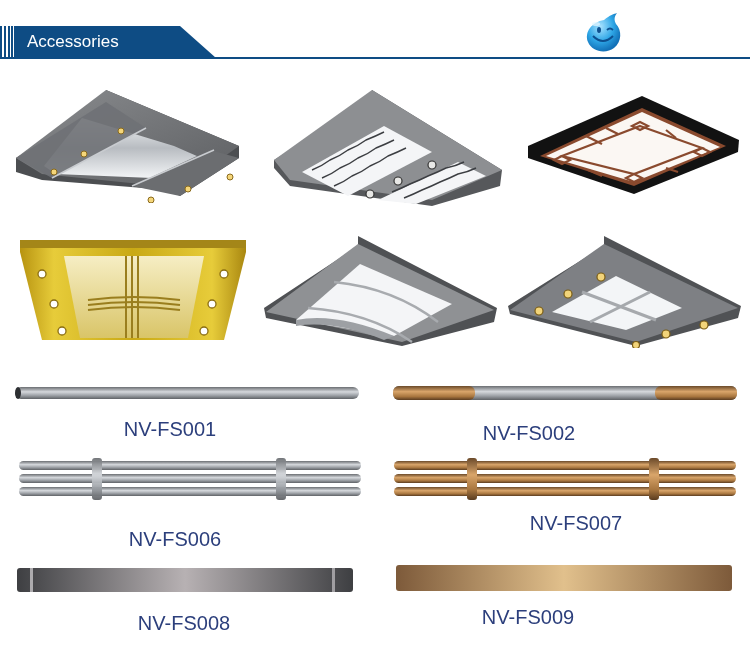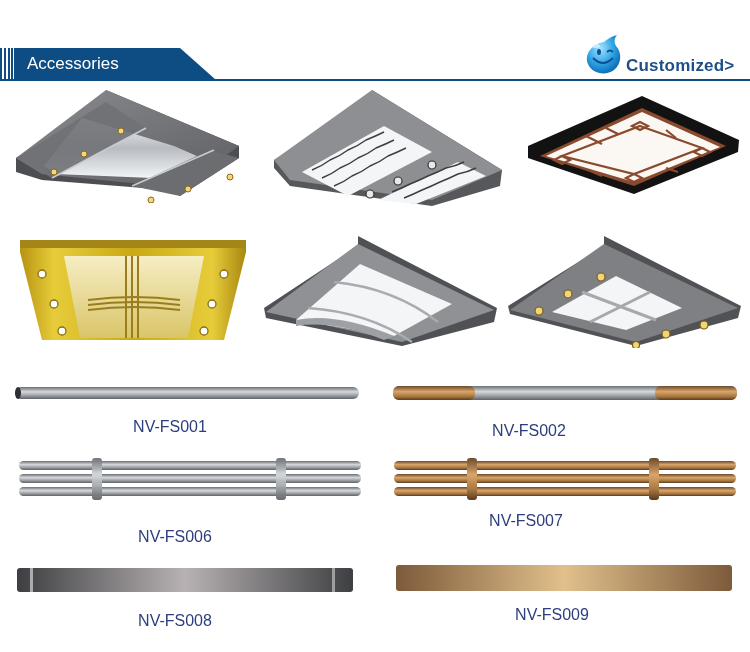--- a/index.html
+++ b/index.html
@@ -1,26 +1,26 @@
 <!DOCTYPE html>
 <html><head>
 <meta charset="utf-8">
 <style>
   html, body { margin:0; padding:0; background:#ffffff; }
   body { width:750px; height:652px; position:relative; overflow:hidden; font-family:"Liberation Sans", sans-serif; }
-  .header { position:absolute; left:0; top:0; width:638px; height:60px;margin-top:22px; }
+  .header { position:absolute; left:0; top:0; width:638px; height:60px; }
   .header-line { position:absolute; left:0; top:57px; width:750px; height:2px; background:#0e4c84; }
   .tab { position:absolute; left:0; top:26px; width:218px; height:32px; }
   .tab svg { position:absolute; left:0; top:0; }
   .tab-title { position:absolute; left:27px; top:32px; color:#ffffff; font-size:17px; line-height:20px; }
   .customized { position:absolute; left:584px; top:12px; height:46px; width:166px; }
   .custom-label { position:absolute; left:42px; top:22px; color:#1e4f86; font-weight:bold; font-size:17px; letter-spacing:0.2px; }
   .ceiling { position:absolute; }
   .rail { position:absolute; }
-  .code { position:absolute; color:#2c3f7c; font-size:16px; text-align:center; width:200px; }
+  .code { position:absolute; color:#2c3f7c; font-size:20px; text-align:center; width:200px; }
 </style>
 </head>
 <body>
 
 <div class="header">
   <div class="tab">
     <svg width="218" height="32" viewBox="0 0 218 32">
       <rect x="0" y="0" width="2" height="32" fill="#0e4c84"></rect>
       <rect x="4" y="0" width="2" height="32" fill="#0e4c84"></rect>
       <rect x="8" y="0" width="2" height="32" fill="#0e4c84"></rect>
@@ -39,21 +39,20 @@
           <stop offset="60%" stop-color="#2ea6e6"></stop>
           <stop offset="100%" stop-color="#1271b8"></stop>
         </radialGradient>
       </defs>
       <path d="M20 8 C 26 3, 30 2, 33 1 C 30 5, 30 8, 32 12 C 38 18, 38 30, 30 36 C 22 42, 8 40, 4 30 C 0 20, 8 10, 20 8 Z" fill="url(#dropg)"></path>
       <ellipse cx="15" cy="18" rx="2" ry="3" fill="#0d4f8f"></ellipse>
       <path d="M23 18 q3 -3 6 0" stroke="#0d4f8f" stroke-width="1.8" fill="none"></path>
       <path d="M9 24 q10 10 20 0" stroke="#0d4f8f" stroke-width="2" fill="none"></path>
       <ellipse cx="12" cy="12" rx="4" ry="2" fill="#e6f7ff" opacity="0.7"></ellipse>
     </svg>
-    <span class="custom-label">Customized&gt;</span>
   </div>
 </div>
 
 <svg class="ceiling" style="left:14px;top:88px" width="226" height="115" viewBox="0 0 226 115">
   <defs>
     <linearGradient id="c1frame" x1="0" y1="0" x2="1" y2="1">
       <stop offset="0" stop-color="#8a8c8f"></stop>
         <stop offset="1" stop-color="#5c5e61"></stop>
     </linearGradient>
     <linearGradient id="c1panel" x1="0" y1="0" x2="0" y2="1">
@@ -218,39 +217,39 @@
 </svg>
 <div class="code" style="left:75px;top:528px">NV-FS006</div>
 
 <svg class="rail" style="left:393px;top:458px" width="344" height="42" viewBox="0 0 344 42">
   <rect x="1" y="3" width="342" height="9" rx="4.5" fill="url(#rosegold)"></rect>
   <rect x="1" y="16" width="342" height="9" rx="4.5" fill="url(#rosegold)"></rect>
   <rect x="1" y="29" width="342" height="9" rx="4.5" fill="url(#rosegold)"></rect>
   <rect x="74" y="0" width="10" height="42" rx="3" fill="url(#rosegold)"></rect>
   <rect x="256" y="0" width="10" height="42" rx="3" fill="url(#rosegold)"></rect>
 </svg>
-<div class="code" style="left:426px;top:512px">NV-FS007</div>
+<div class="code" style="left:476px;top:512px">NV-FS007</div>
 
 <svg class="rail" style="left:16px;top:566px" width="338" height="28" viewBox="0 0 338 28">
   <defs>
     <linearGradient id="darksteel" x1="0" y1="0" x2="1" y2="0">
       <stop offset="0" stop-color="#3e3f42"></stop>
         <stop offset="0.5" stop-color="#b7b1b3"></stop>
         <stop offset="1" stop-color="#3e3f42"></stop>
     </linearGradient>
   </defs>
   <rect x="1" y="2" width="336" height="24" rx="3" fill="url(#darksteel)"></rect>
   <rect x="14" y="2" width="3" height="24" fill="#d8d6d8" opacity="0.7"></rect>
   <rect x="316" y="2" width="3" height="24" fill="#d8d6d8" opacity="0.6"></rect>
 </svg>
-<div class="code" style="left:75px;top:612px">NV-FS008</div>
+<div class="code" style="left:84px;top:612px">NV-FS008</div>
 
 <svg class="rail" style="left:395px;top:563px" width="338" height="30" viewBox="0 0 338 30">
   <defs>
     <linearGradient id="flatgold" x1="0" y1="0" x2="1" y2="0">
       <stop offset="0" stop-color="#7d5a3a"></stop>
         <stop offset="0.5" stop-color="#e1c08c"></stop>
         <stop offset="1" stop-color="#7d5a3a"></stop>
     </linearGradient>
   </defs>
   <rect x="1" y="2" width="336" height="26" rx="3" fill="url(#flatgold)"></rect>
 </svg>
-<div class="code" style="left:452px;top:606px">NV-FS009</div>
+<div class="code" style="left:428px;top:606px">NV-FS009</div>
 
 </body></html>

